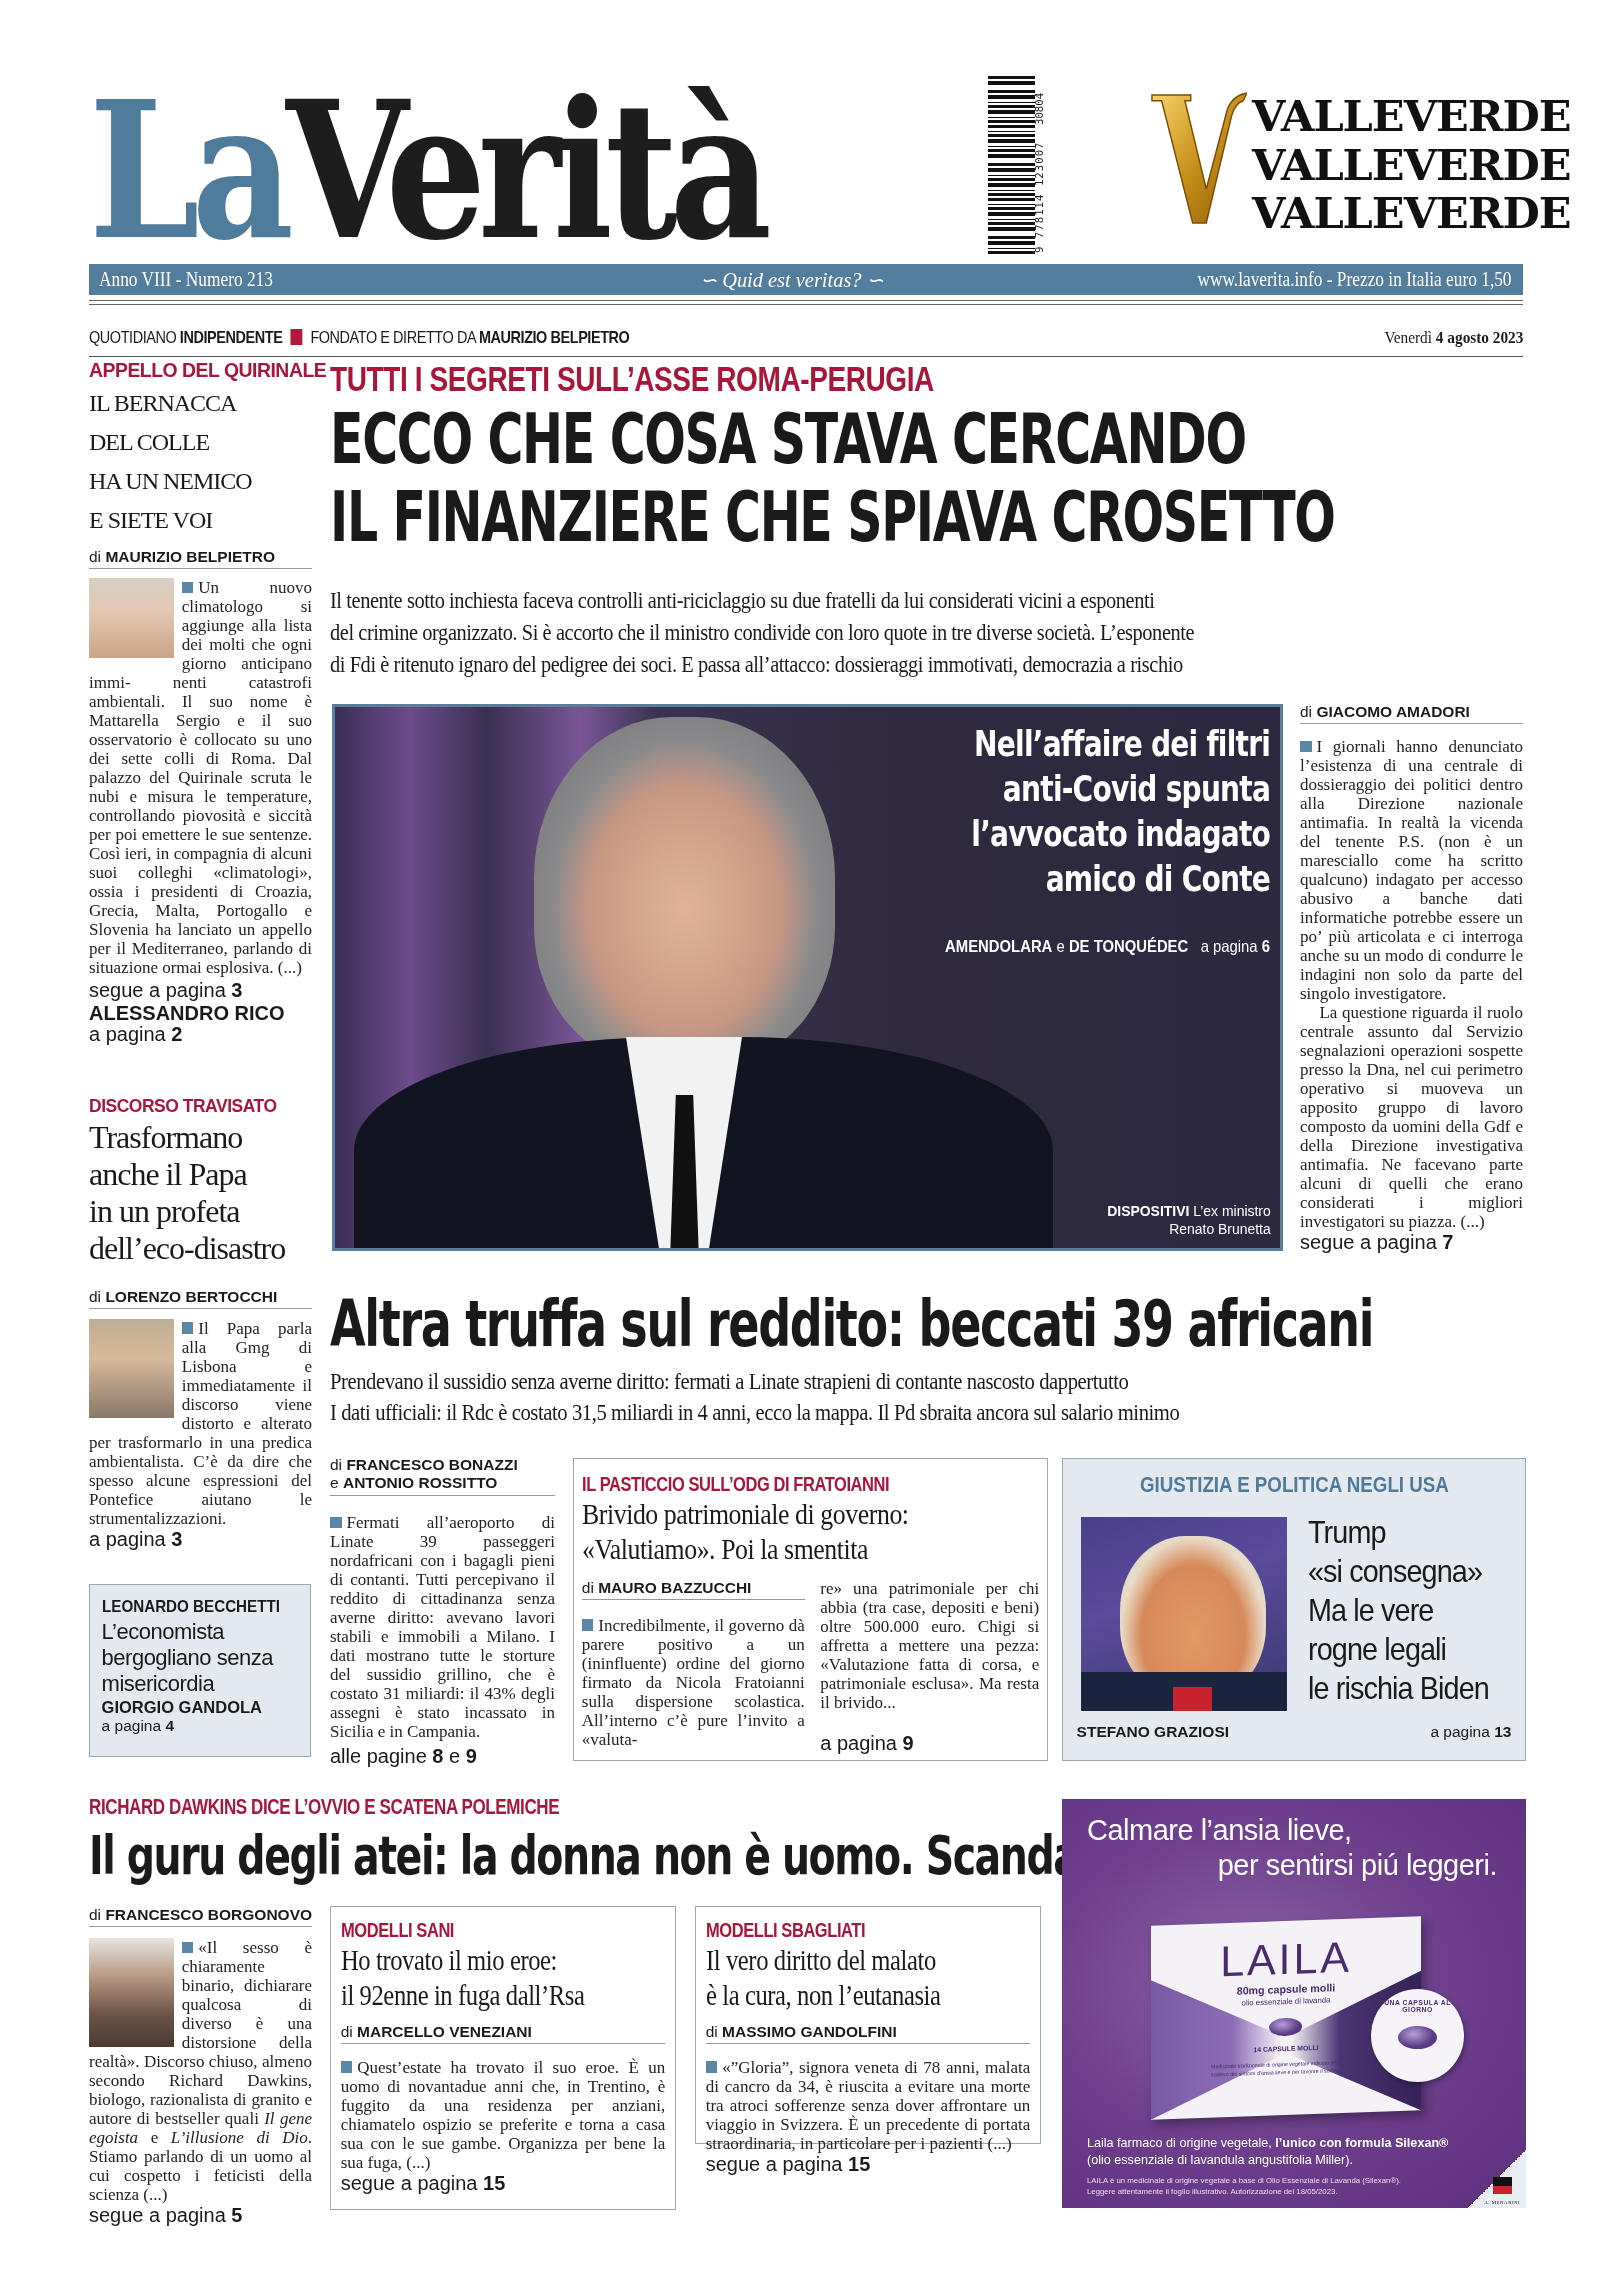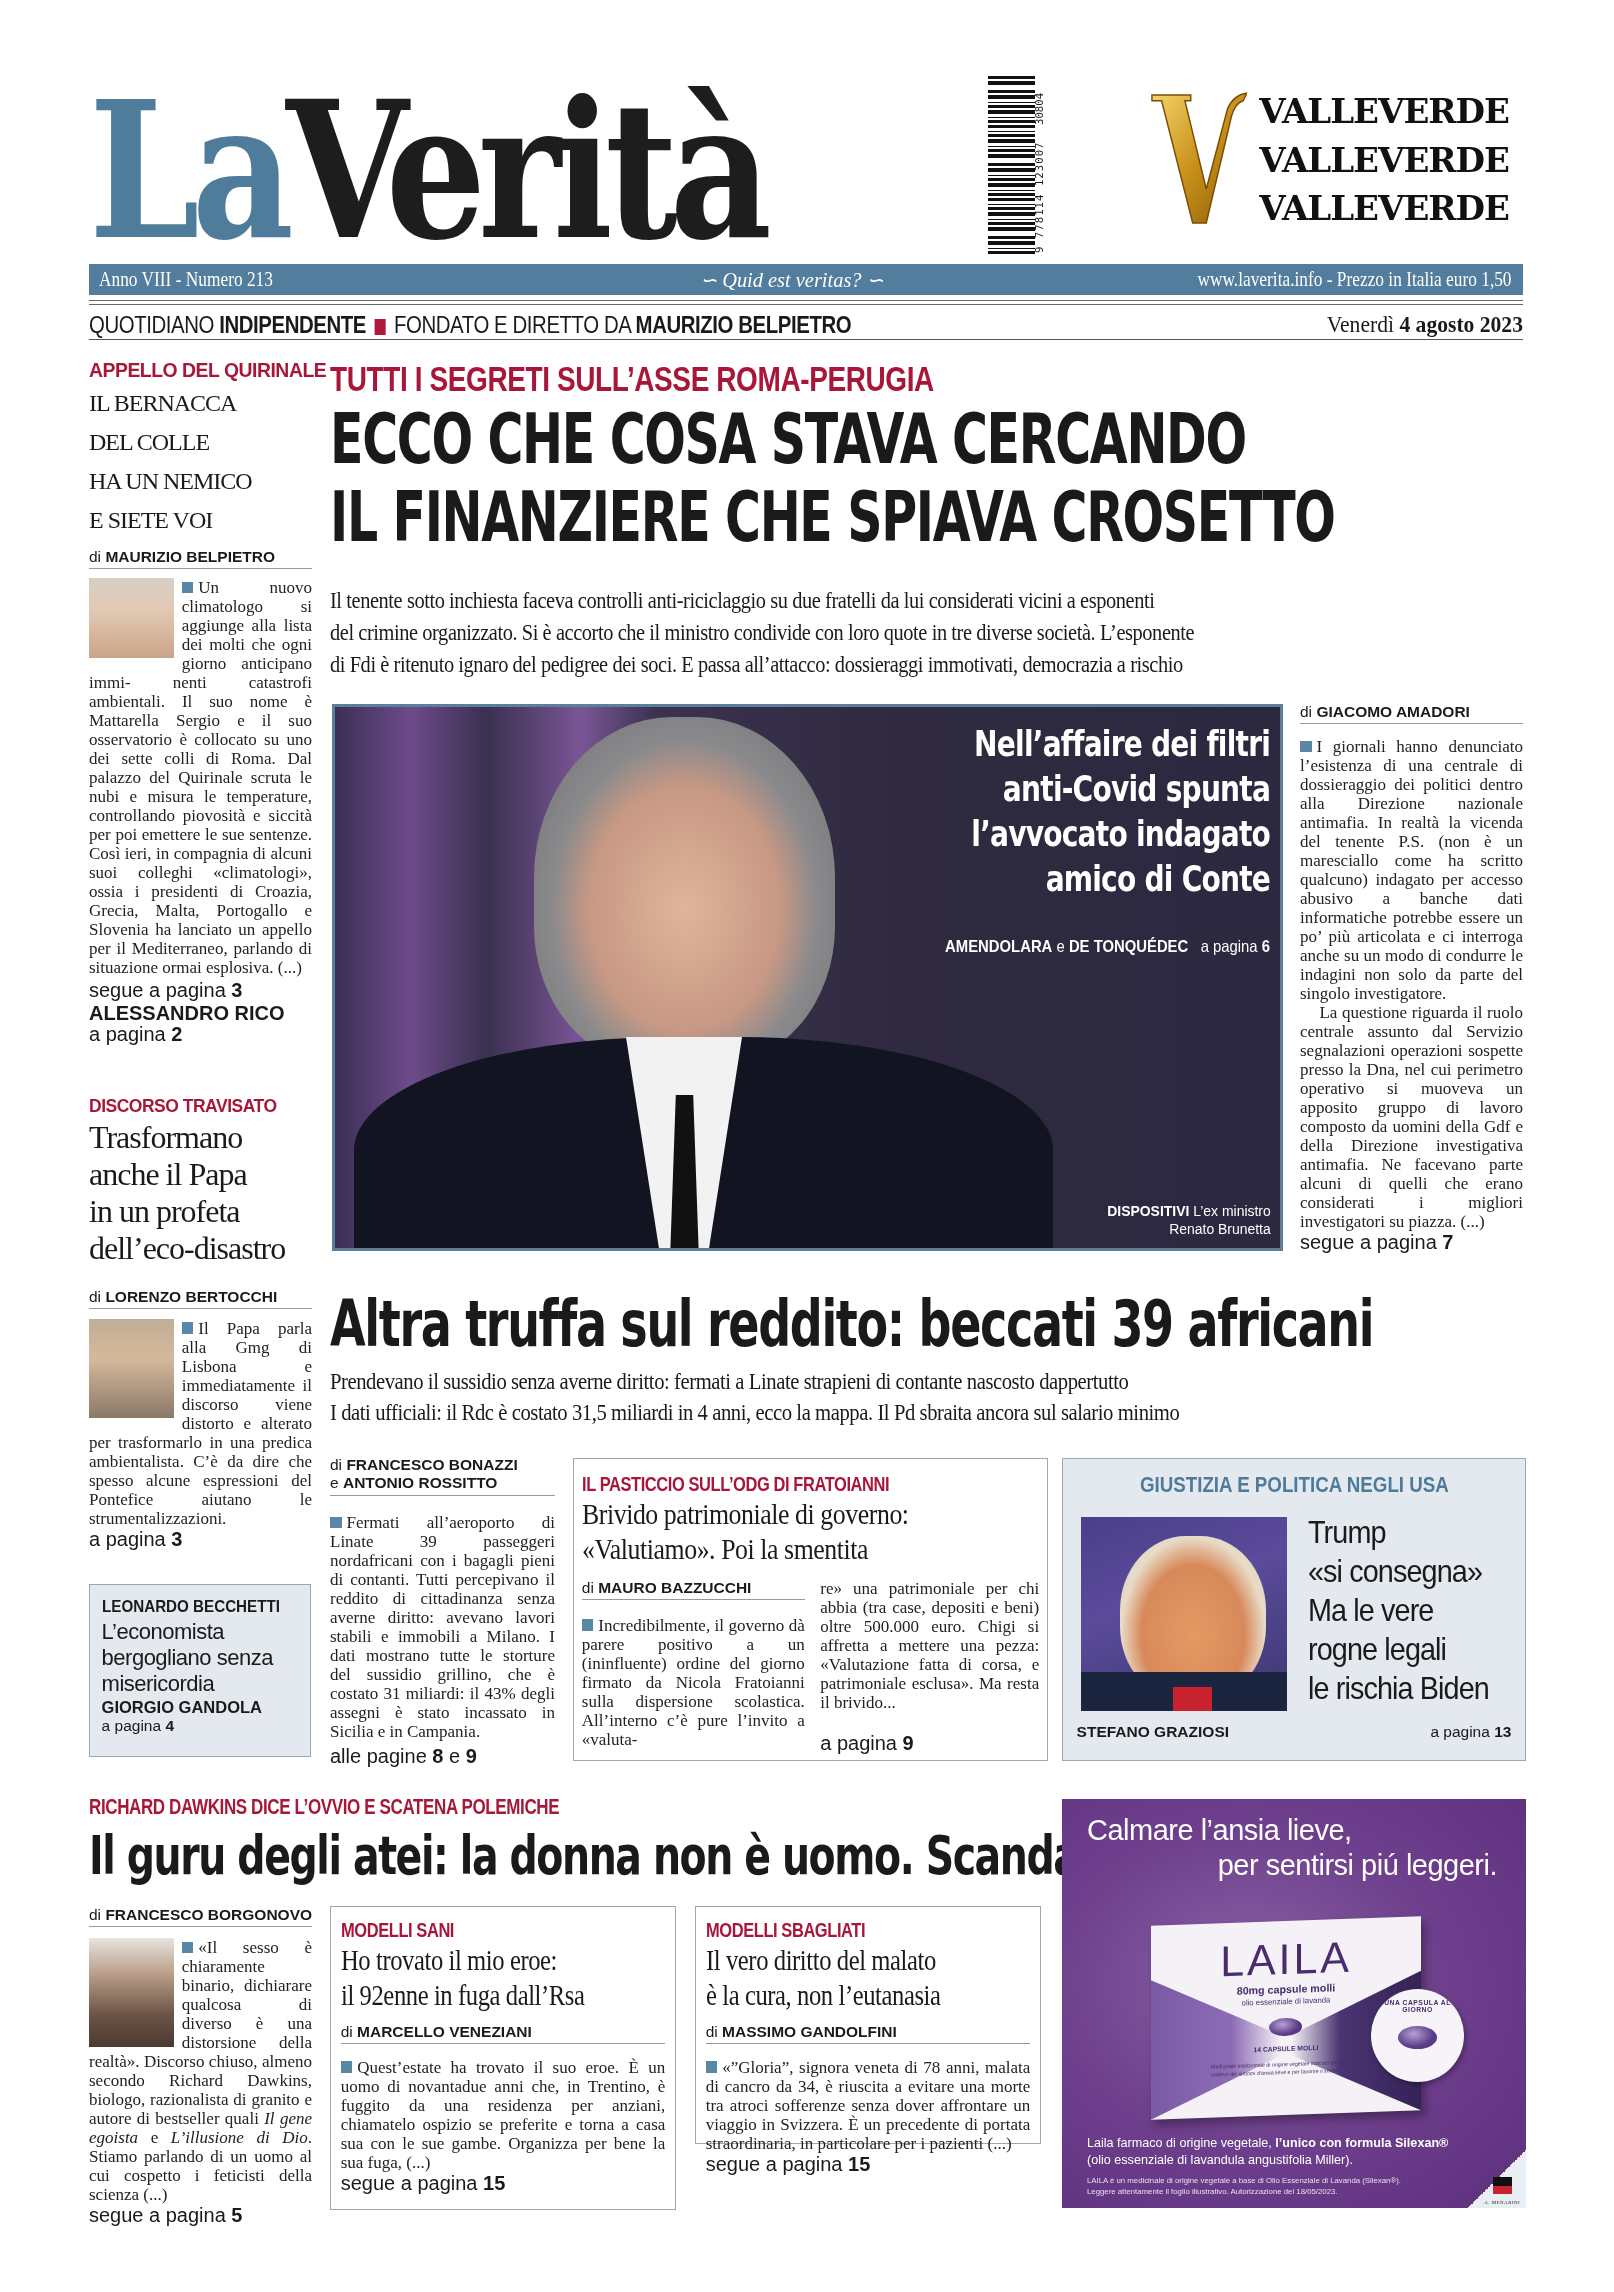--- a/index.html
+++ b/index.html
@@ -9,25 +9,25 @@
 .sans{font-family:"Liberation Sans",sans-serif}
 .serif{font-family:"Liberation Serif",serif}
 .sq{display:inline-block;width:11.6px;height:11.6px;background:#5a87a6;margin-right:4.9px;vertical-align:0}
 
 .logo{left:89px;top:76px;font-family:"DejaVu Serif",serif;font-weight:bold;font-size:190px;line-height:1;letter-spacing:-9.7px;transform:scaleX(0.83);transform-origin:left top}
 .logo .la{color:#4f7c9b}
 .logo .ver{color:#1d1d1d}
 .barcode{left:988px;top:74px;width:47px;height:180px;background:repeating-linear-gradient(0deg,#111 0 2.9px,#fff 2.9px 4.9px,#111 4.9px 5.8px,#fff 5.8px 8.7px,#111 8.7px 12.6px,#fff 12.6px 14.6px)}
 .barcode-num{left:1033px;top:78px;width:13.6px;height:175px;font-family:"DejaVu Sans Mono",monospace;font-size:10.7px;writing-mode:vertical-rl;transform:rotate(180deg);letter-spacing:1px}
 .vlogo{left:1150px;top:87px;width:97px;height:141px}
-.vtext{left:1252px;font-family:"DejaVu Serif",serif;font-weight:bold;font-size:34px;letter-spacing:-1px;color:#111;text-align:right;width:257px}
+.vtext{left:1252px;font-family:"DejaVu Serif",serif;font-weight:bold;font-size:43px;letter-spacing:-1px;color:#111;text-align:right;width:257px}
 .bluebar{left:89px;top:264px;width:1434px;height:31px;background:#527d9c;color:#fff;font-size:20.4px}
 .bluebar span{position:absolute;top:3.9px}
 .rule2{left:89px;top:300px;width:1434px;height:4.9px;border-top:1px solid #666;border-bottom:1px solid #666}
-.subline{left:89px;top:311px;width:1434px;height:29px;border-bottom:1.5px solid #555;font-size:24px}
+.subline{left:89px;top:328px;width:1434px;height:29px;border-bottom:1.5px solid #555;font-size:17px}
 .subline .left{position:absolute;left:0;top:0;font-family:"Liberation Sans",sans-serif;transform:scaleX(0.85);transform-origin:left;white-space:nowrap;letter-spacing:-0.5px}
 .subline .right{position:absolute;right:0;top:0;white-space:nowrap}
 .redsq{display:inline-block;width:13.6px;height:15.5px;background:#b0183c;margin:0 9.7px;vertical-align:-1.9px}
 
 .kicker{font-family:"Liberation Sans",sans-serif;font-weight:bold;color:#a8173a;white-space:nowrap;transform-origin:left;letter-spacing:-0.5px}
 .byline{font-family:"Liberation Sans",sans-serif;font-size:15.5px;border-bottom:1.5px solid #999;padding-bottom:1.9px;white-space:nowrap}
 .byline b{font-weight:bold}
 .body{font-family:"Liberation Serif",serif;font-size:17px;line-height:19px;text-align:justify;color:#222}
 .photo{background:#c9b8a8;overflow:hidden}
 .cont{font-family:"Liberation Sans",sans-serif;font-size:20px;text-align:left;white-space:nowrap}

